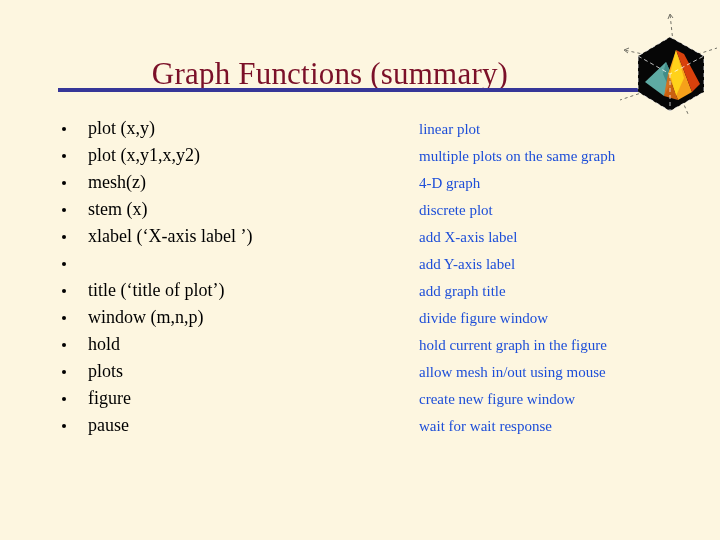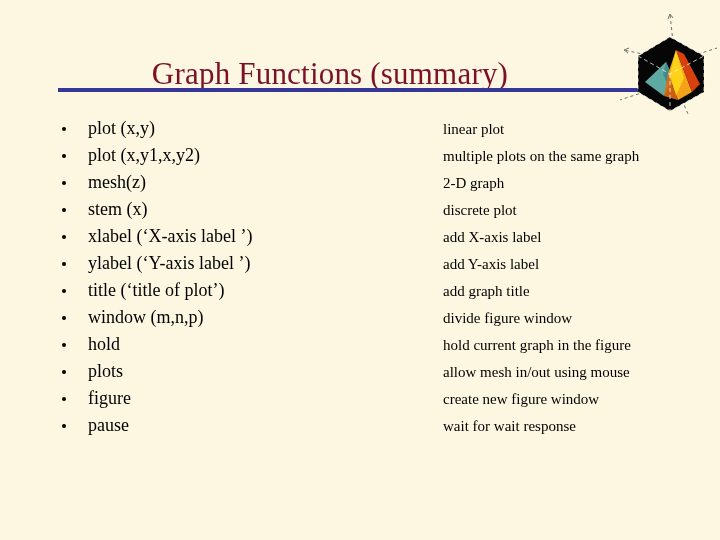--- a/index.html
+++ b/index.html
@@ -81,26 +81,25 @@
     font-size: 18px;
     line-height: 25px;
     white-space: nowrap;
   }
 
   
   .desc {
     position: absolute;
     left: 419px;
     top: 1px;
-    color: #000000;
+    color: #1d4ed8;
     font-family: "Liberation Serif", "DejaVu Serif", serif;
     font-size: 15px;
     line-height: 25px;
     white-space: nowrap;
-    margin-left: 24px;
   }
 
   
   #logo {
     position: absolute;
     left: 618px;
     top: 4px;
     width: 102px;
     height: 112px;
   }
@@ -122,35 +121,34 @@
         <span class="desc">linear plot</span>
       </div>
       <div class="row">
         <span class="bullet"></span>
         <span class="cmd">plot (x,y1,x,y2)</span>
         <span class="desc">multiple plots on the same graph</span>
       </div>
       <div class="row">
         <span class="bullet"></span>
         <span class="cmd">mesh(z)</span>
-        <span class="desc">2-D graph</span>
+        <span class="desc">4-D graph</span>
       </div>
       <div class="row">
         <span class="bullet"></span>
         <span class="cmd">stem  (x)</span>
         <span class="desc">discrete plot</span>
       </div>
       <div class="row">
         <span class="bullet"></span>
         <span class="cmd">xlabel (‘X-axis label ’)</span>
         <span class="desc">add X-axis label</span>
       </div>
       <div class="row">
         <span class="bullet"></span>
-        <span class="cmd">ylabel (‘Y-axis label ’)</span>
         <span class="desc">add Y-axis label</span>
       </div>
       <div class="row">
         <span class="bullet"></span>
         <span class="cmd">title (‘title of plot’)</span>
         <span class="desc">add graph title</span>
       </div>
       <div class="row">
         <span class="bullet"></span>
         <span class="cmd">window (m,n,p)</span>

